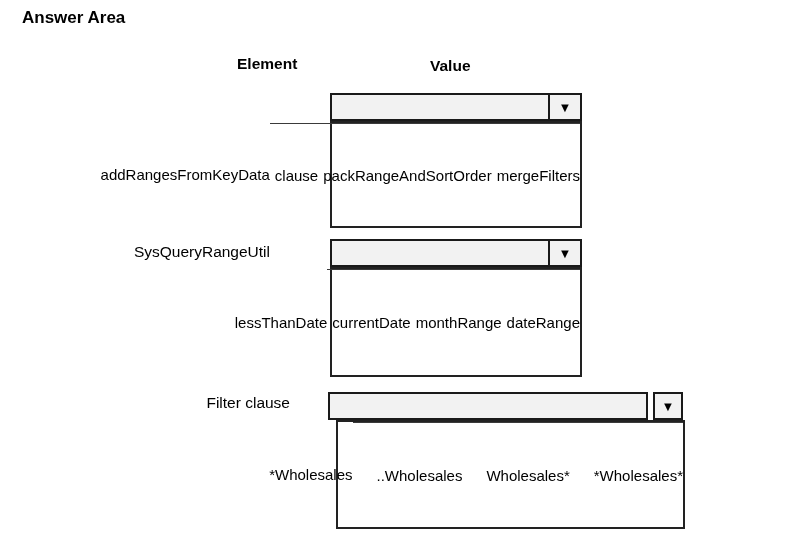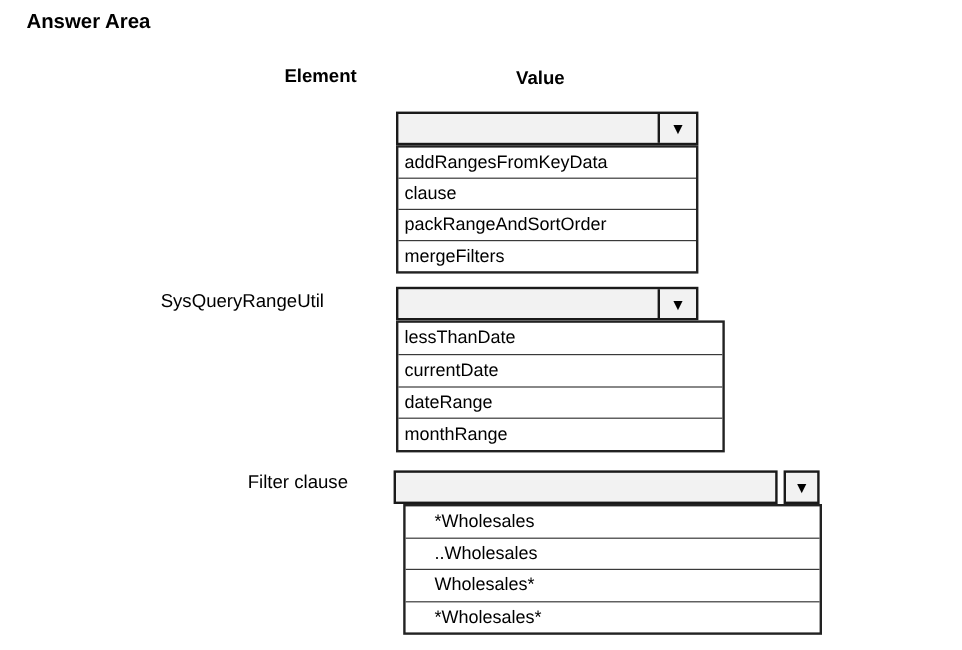--- a/index.html
+++ b/index.html
@@ -50,24 +50,24 @@
   .dd2-arrow {
     position:absolute; left:653px; top:392px; width:30px; height:28px;
     box-sizing:border-box; background:#f2f2f2; border:2px solid #1a1a1a;
     display:flex; align-items:center; justify-content:center;
     font-size:13px; color:#000;
   }
 
   .listbox {
     position:absolute; box-sizing:border-box;
     background:#ffffff; border:2px solid #222;
-    display:flex; flex-direction:column;justify-content:flex-end;
+    display:flex; justify-content:flex-end;
   }
   .list-0 { left:330px; top:121px; width:252px; height:107px; }
-  .list-1 { left:330px; top:267px; width:274px; height:110px; }
+  .list-1 { left:330px; top:267px; width:252px; height:110px; }
   .list-2 { left:336px; top:420px; width:349px; height:109px; }
   .option {
     flex:1; border-top:1px solid #3a3a3a;
     display:flex; align-items:center; padding-left:5px;
     font-size:15px; color:#000; white-space:nowrap;
   }
   .option:first-child { border-top:none; }
   .list-2 .option { padding-left:24px; }
 </style>
 </head>
@@ -92,22 +92,22 @@
   </div>
 
   <div class="row-label lbl-1">SysQueryRangeUtil</div>
   <div class="dd dd-1">
     <div class="dd-field"></div>
     <div class="dd-arrow">▼</div>
   </div>
   <div class="listbox list-1">
     <div class="option">lessThanDate</div>
     <div class="option">currentDate</div>
+    <div class="option">monthRange</div>
     <div class="option">dateRange</div>
-    <div class="option">monthRange</div>
   </div>
 
   <div class="row-label lbl-2">Filter clause</div>
   <div class="dd2-field"></div>
   <div class="dd2-arrow">▼</div>
   <div class="listbox list-2">
     <div class="option">*Wholesales</div>
     <div class="option">..Wholesales</div>
     <div class="option">Wholesales*</div>
     <div class="option">*Wholesales*</div>

